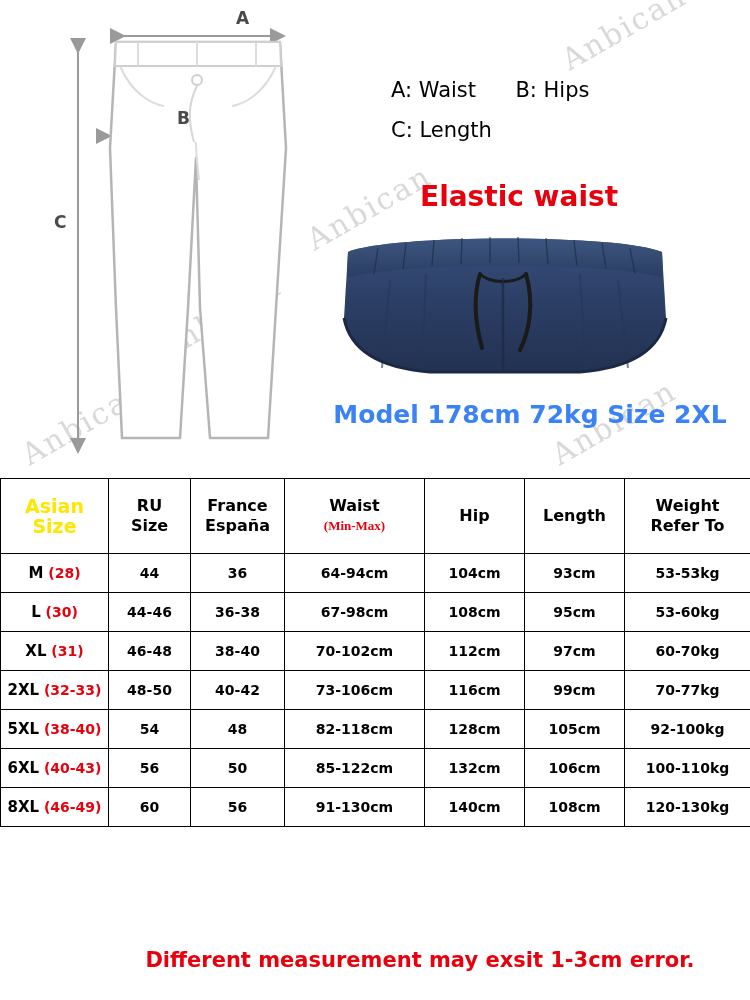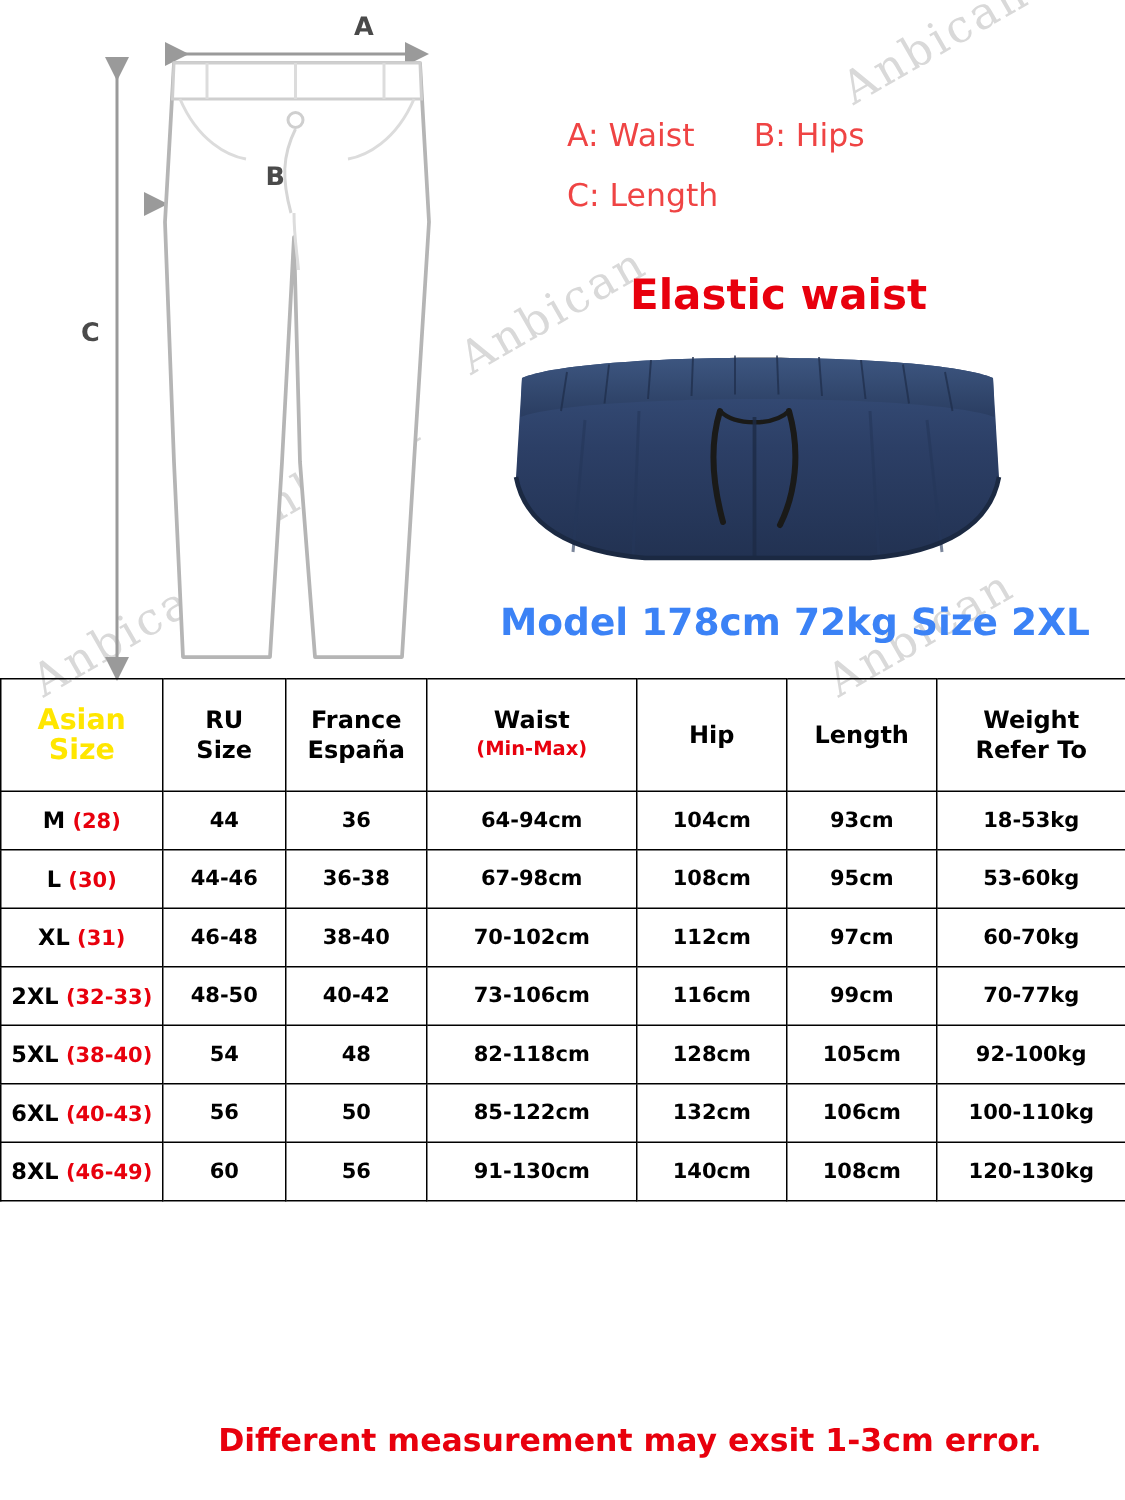--- a/index.html
+++ b/index.html
@@ -44,23 +44,23 @@
     position: absolute;
     font-size: 17px;
     font-weight: bold;
     color: #4a4a4a;
     font-family: "DejaVu Sans", "Liberation Sans", sans-serif;
   }
 
   
   #legend {
     position: absolute;
-    left: 378px; top: 70px;
+    left: 391px; top: 70px;
     width: 360px;
-    color: #ef4444;
+    color: #000000;
     font-size: 21px;
     line-height: 40px;
   }
   #legend .lg-row { white-space: nowrap; }
   #legend .gapspan { display: inline-block; width: 26px; }
 
   #elastic-waist {
     position: absolute;
     left: 420px; top: 180px;
     width: 300px;
@@ -83,21 +83,21 @@
   
   #shorts-photo {
     position: absolute;
     left: 330px; top: 222px;
     width: 350px; height: 160px;
   }
 
   
   #size-table {
     position: absolute;
-    left: 0; top: 452px;
+    left: 0; top: 478px;
     width: 750px;
     border-collapse: collapse;
     table-layout: fixed;
   }
   #size-table th, #size-table td {
     border: 1px solid #000;
     text-align: center;
     font-size: 14px;
     color: #000;
   }
@@ -106,21 +106,21 @@
     font-weight: bold;
     font-size: 16px;
     line-height: 20px;
   }
   #size-table tbody td {
     height: 36px;
     font-weight: bold;
   }
   td.plain { font-weight: normal; }
   .hdr-asian { color: #ffe600; font-size: 19px; }
-  .sub-red { color: #e8000d; font-size: 13px; }
+  .sub-red { color: #e8000d; font-size: 13px; font-family: Liberation Serif, serif; }
   .size-name { font-size: 15px; }
   .size-paren { color: #e8000d; font-size: 14px; margin-top: 20px; }
   .weight-col { color: #e8000d; }
 
   #footer-note {
     position: absolute;
     left: 0; top: 948px;
     width: 750px;
     text-align: center;
     color: #e8000d;
@@ -281,21 +281,21 @@
     </tr>
   </thead>
   <tbody id="table-body">
       <tr>
         <td><span class="size-name">M</span> <span class="size-paren">(28)</span></td>
         <td class="">44</td>
         <td class="">36</td>
         <td class="plain">64-94cm</td>
         <td class="plain">104cm</td>
         <td class="plain">93cm</td>
-        <td class="weight-col">18-53kg</td>
+        <td class="weight-col">53-53kg</td>
       </tr>
       <tr>
         <td><span class="size-name">L</span> <span class="size-paren">(30)</span></td>
         <td class="">44-46</td>
         <td class="">36-38</td>
         <td class="plain">67-98cm</td>
         <td class="plain">108cm</td>
         <td class="plain">95cm</td>
         <td class="weight-col">53-60kg</td>
       </tr>

